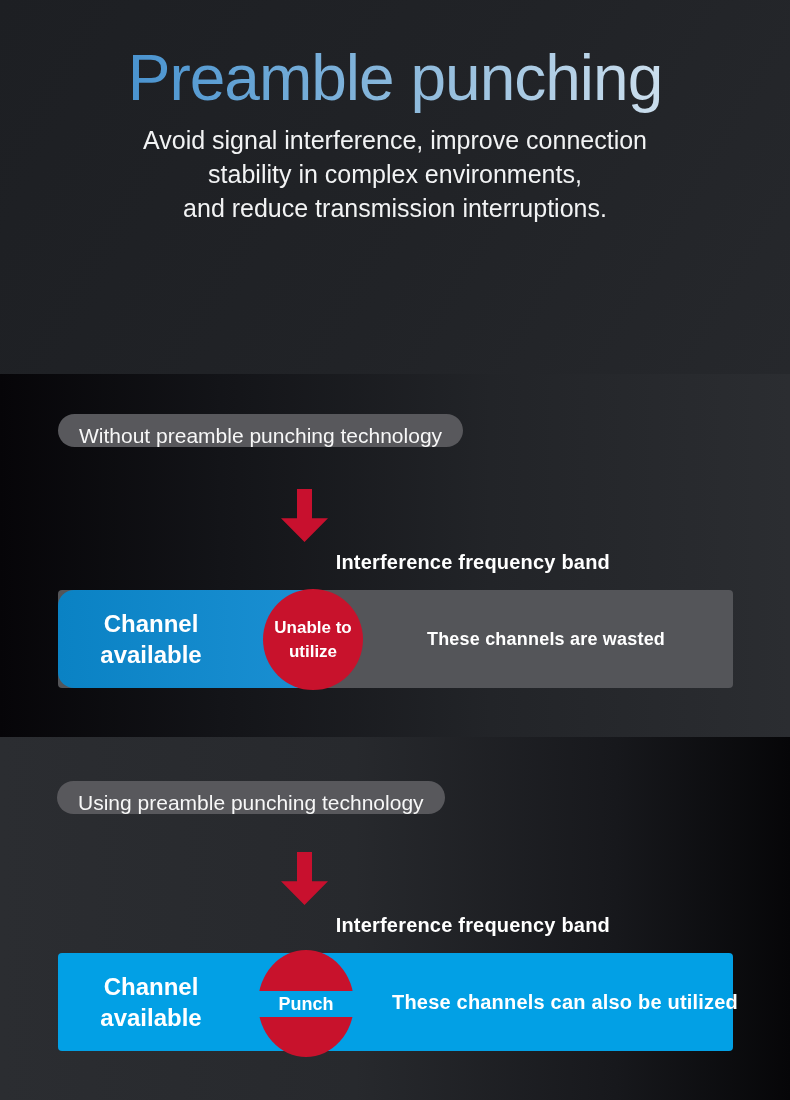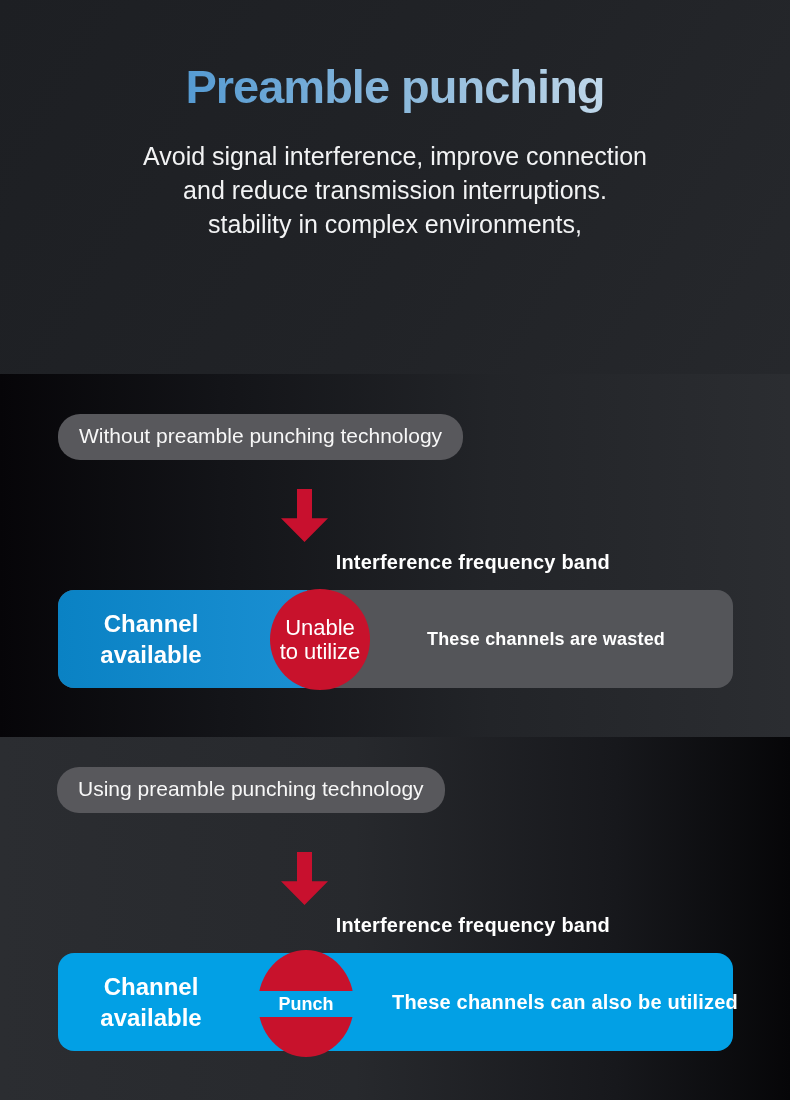--- a/index.html
+++ b/index.html
@@ -7,78 +7,78 @@
     position:relative;width:790px;height:1100px;overflow:hidden;
     font-family:"Liberation Sans","DejaVu Sans",sans-serif;
     color:#fff;
   }
   
   .hero{
     position:absolute;left:0;top:0;width:790px;height:374px;
     background:linear-gradient(120deg,#1d1f23 0%,#212327 55%,#26282c 100%);
   }
   .hero-title{
-    margin:12px;padding-top:34px;
-    font-size:47px;line-height:81px;font-weight:700;text-align:center;
+    margin:4px;padding-top:34px;
+    font-size:64px;line-height:81px;font-weight:400;text-align:center;
     letter-spacing:-1px;
     background:linear-gradient(90deg,#2e7fc6 0%,#549ad2 22%,#93bddd 55%,#c8dcec 82%,#dde9f2 100%);
     -webkit-background-clip:text;background-clip:text;color:transparent;
   }
   .hero-sub{
     text-align:center;
     font-size:25px;line-height:34px;font-weight:400;color:#f2f3f4;
   }
   
   .panel{position:absolute;left:0;width:790px;height:363px;}
   .panel-without{
     top:374px;
     background:linear-gradient(90deg,#060508 0%,#131418 28%,#222428 62%,#2b2d31 100%);
   }
   .panel-using{
     top:737px;
     background:linear-gradient(90deg,#2b2d31 0%,#27292d 45%,#17181c 78%,#060608 100%);
   }
   .badge{
-    position:absolute;left:58px;top:40px;height:46px;line-height:43px;
+    position:absolute;left:58px;top:40px;height:33px;line-height:43px;
     padding:0 21px;border-radius:22px;background:#58585c;
     font-size:21px;color:#f7f7f7;white-space:nowrap;
   }
-  .panel-using .badge{left:57px;top:30px;}
+  .panel-using .badge{left:57px;top:44px;}
   .down-arrow{
     position:absolute;left:281px;top:115px;width:47px;height:53px;
     background:#c8102e;
     clip-path:polygon(34% 0,66% 0,66% 55%,100% 55%,50% 100%,0 55%,34% 55%);
   }
   .band-label{
     position:absolute;left:0;top:177px;width:610px;text-align:right;
     font-size:20px;font-weight:700;color:#fff;letter-spacing:.2px;
   }
   
   .bar{
     position:absolute;left:58px;top:216px;width:675px;height:98px;
-    border-radius:16px;
+    border-radius:4px;
   }
   .bar-1{background:#545559;}
   .bar-1 .blue-seg{
     position:absolute;left:0;top:0;width:249px;height:98px;
     border-radius:16px 0 0 16px;
     background:linear-gradient(90deg,#0a82c4,#1a8fd2);
   }
   .bar-2{background:#02a0e5;}
   .channel-label{
     position:absolute;left:28px;top:50%;transform:translateY(-50%);
     width:130px;text-align:center;
     font-size:24px;line-height:31px;font-weight:700;color:#fff;
   }
   .circle{
     position:absolute;background:#c8122c;border-radius:50%;
     display:flex;align-items:center;justify-content:center;text-align:center;
   }
-  .circle-unable{left:212px;top:-1px;width:100px;height:101px;
-    font-size:22px;line-height:24px;font-weight:400;}
+  .circle-unable{left:205px;top:-1px;width:100px;height:101px;
+    font-size:17px;line-height:24px;font-weight:700;}
   .circle-unable .circle-text{width:92px;}
   .circle-punch{left:200px;top:-3px;width:96px;height:107px;}
   .punch-stripe{
     position:absolute;left:188px;top:38px;width:120px;height:26px;
     background:#02a0e5;display:flex;align-items:center;justify-content:center;
     font-size:18px;font-weight:700;color:#fff;
   }
   .note-wasted{
     position:absolute;left:308px;top:50%;transform:translateY(-50%);
     width:360px;text-align:center;
@@ -92,22 +92,22 @@
 </style>
 </head>
 <body>
 
 <div id="page">
 
   <section class="hero">
     <h1 class="hero-title"><span>Preamble punching</span><br></h1>
     <div class="hero-sub">
       <div>Avoid signal interference, improve connection</div>
+      <div>stability in complex environments,</div>
       <div>and reduce transmission interruptions.</div>
-      <div>stability in complex environments,</div>
     </div>
   </section>
 
   <section class="panel panel-without">
     <div class="badge">Without preamble punching technology</div>
     <div class="down-arrow"></div>
     <div class="band-label">Interference frequency band</div>
 
     <div class="bar bar-1">
       <div class="blue-seg"></div>

